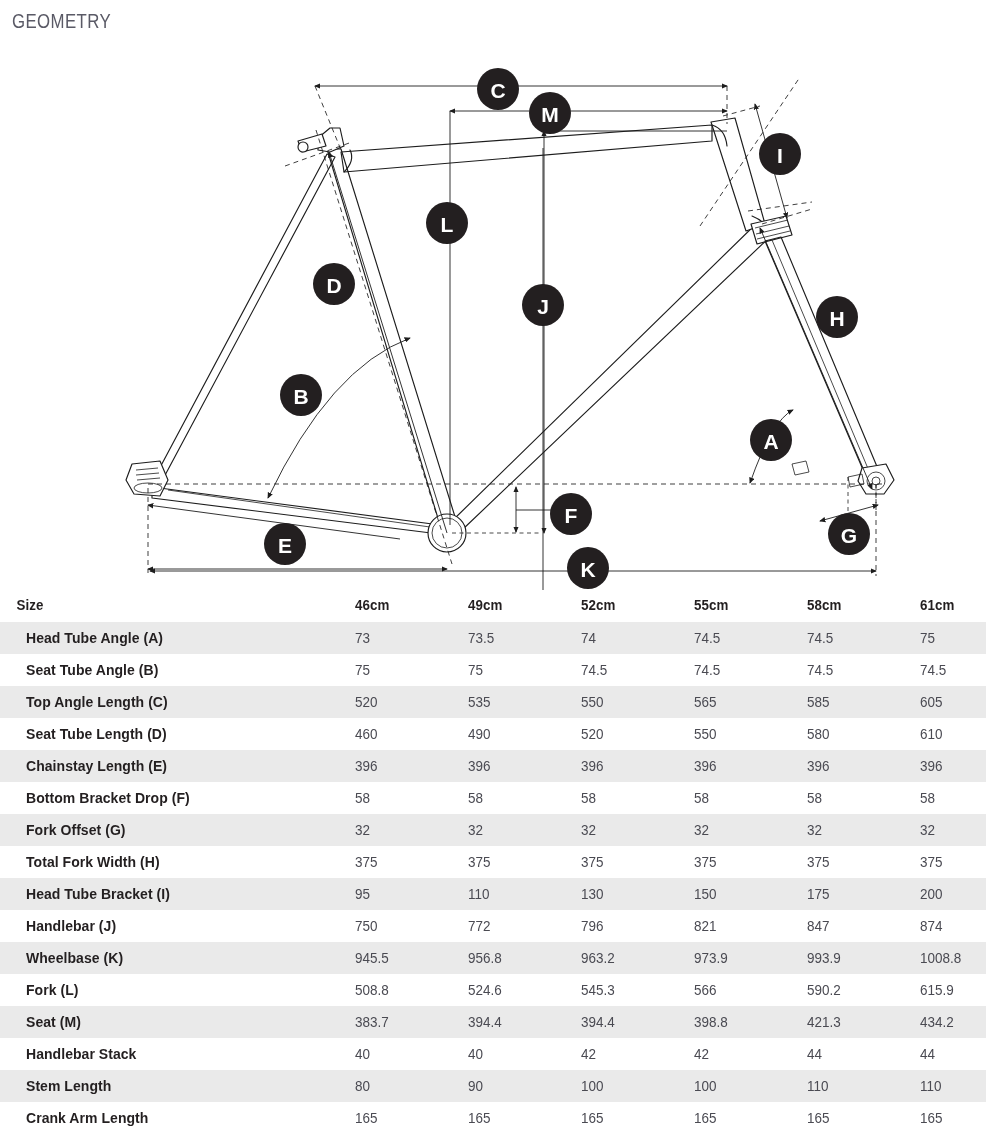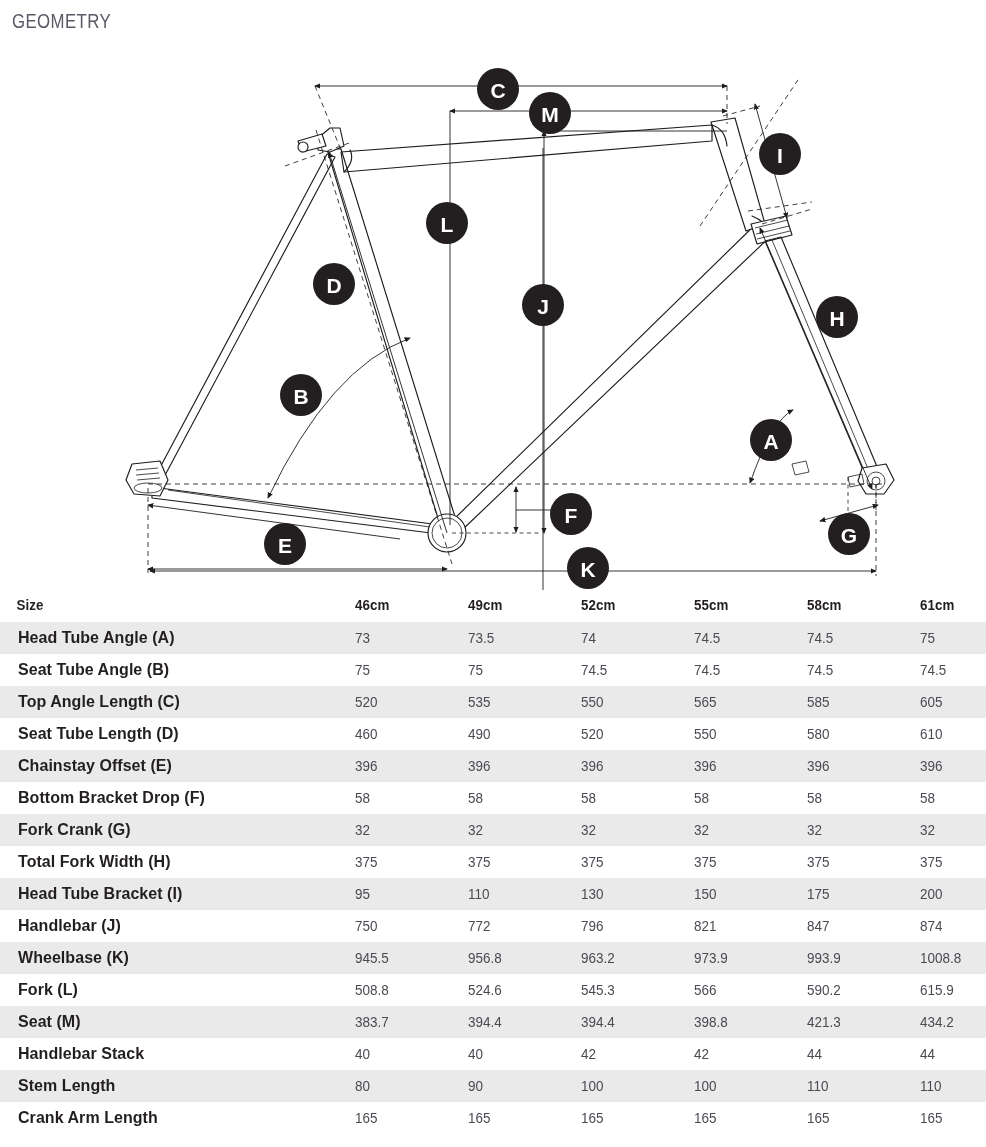--- a/index.html
+++ b/index.html
@@ -79,22 +79,22 @@
     font-size: 14.5px;
     height: 34px;
     letter-spacing: 0.1px;
     transform: scaleX(0.92);
     transform-origin: left center;
   }
   .geo-table thead th.th-label { padding-left: 18px; }
   .geo-table tbody th {
     font-weight: bold;
     color: #231f20;
-    padding-left: 18px;
-    font-size: 16px;
+    padding-left: 26px;
+    font-size: 14px;
     letter-spacing: 0.05px;
   }
   .geo-table tbody td {
     color: #4a4a52;
     font-weight: 400;
     font-size: 14.5px;
   }
   .geo-table tbody tr.alt { background: #eaeaea; }
   .geo-table tbody tr.plain { background: #ffffff; }
   .cell-inner {
@@ -381,21 +381,21 @@
             <span class="cell-inner">550</span>
           </td>
           <td>
             <span class="cell-inner">580</span>
           </td>
           <td>
             <span class="cell-inner">610</span>
           </td>
         </tr>
         <tr class="alt">
-          <th>Chainstay Offset (E)</th>
+          <th>Chainstay Length (E)</th>
           <td>
             <span class="cell-inner">396</span>
           </td>
           <td>
             <span class="cell-inner">396</span>
           </td>
           <td>
             <span class="cell-inner">396</span>
           </td>
           <td>
@@ -423,21 +423,21 @@
             <span class="cell-inner">58</span>
           </td>
           <td>
             <span class="cell-inner">58</span>
           </td>
           <td>
             <span class="cell-inner">58</span>
           </td>
         </tr>
         <tr class="alt">
-          <th>Fork Crank (G)</th>
+          <th>Fork Offset (G)</th>
           <td>
             <span class="cell-inner">32</span>
           </td>
           <td>
             <span class="cell-inner">32</span>
           </td>
           <td>
             <span class="cell-inner">32</span>
           </td>
           <td>

